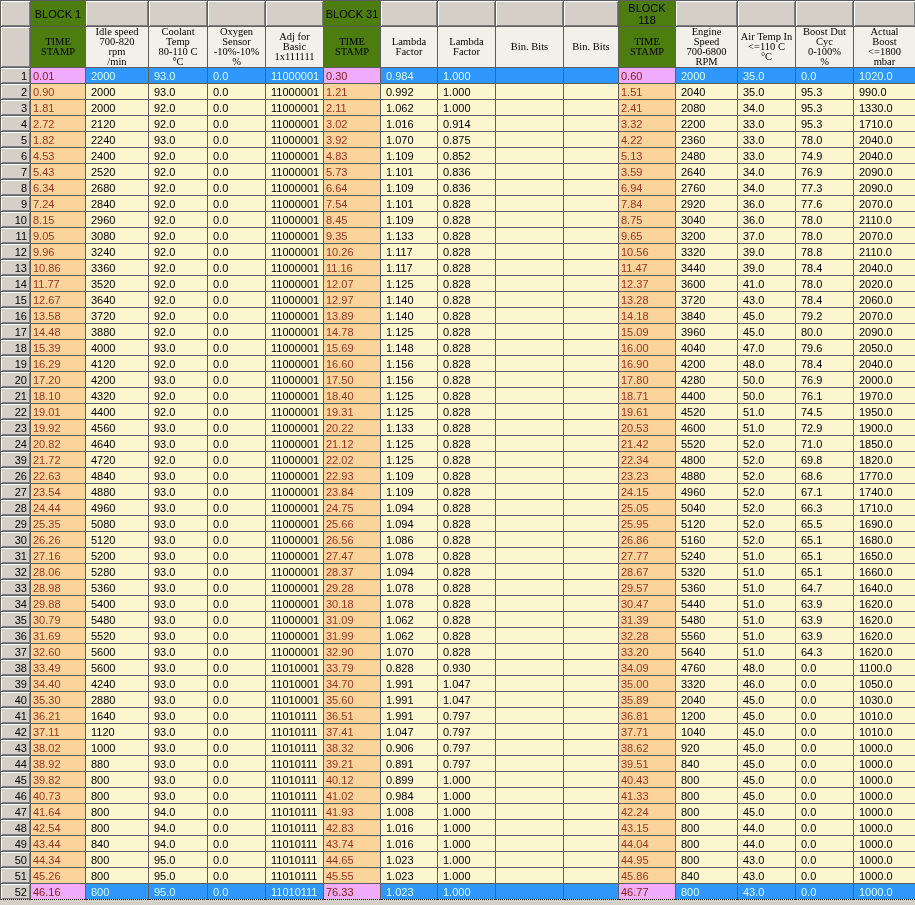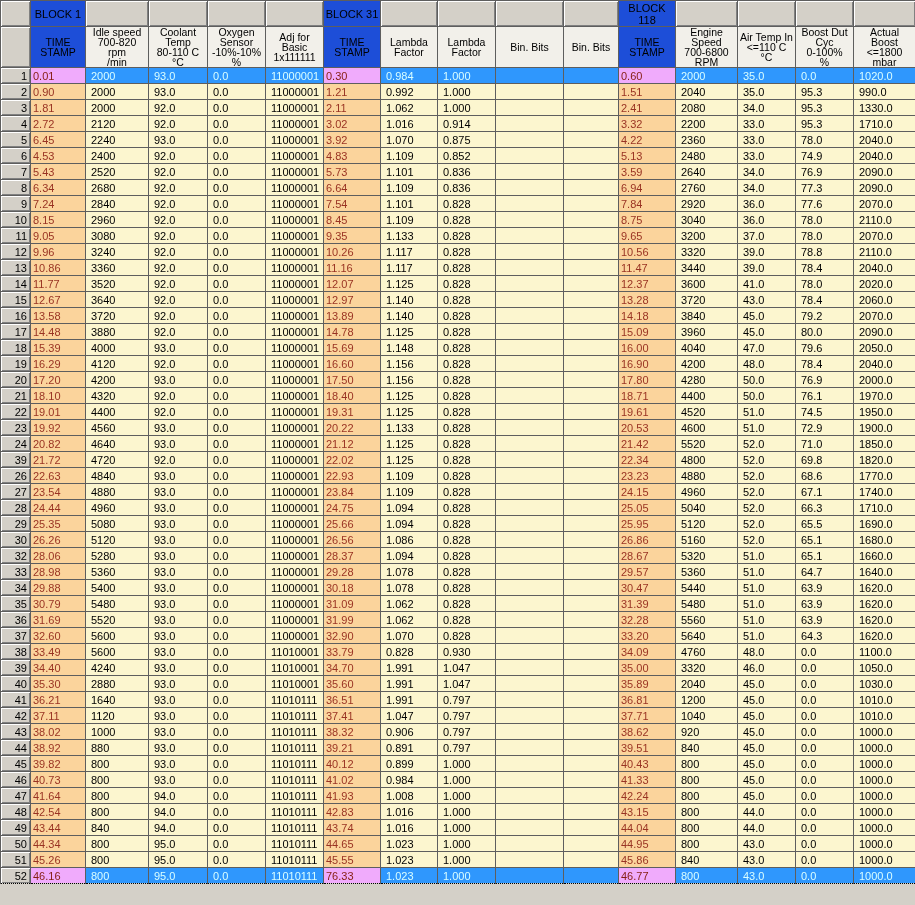--- a/index.html
+++ b/index.html
@@ -6,22 +6,22 @@
   body { width:915px; height:905px; font-family:"Liberation Sans", sans-serif; }
   table { border-collapse:collapse; table-layout:fixed; width:915px; }
   td,th { border:1px solid #5e5e5e; overflow:hidden; padding:0; box-sizing:border-box; }
 
   thead th {
     background:#f2f0ea; color:#000; font-weight:normal;
     font-size:10.5px; line-height:10px; text-align:center; vertical-align:middle;
     white-space:pre-line;
   }
   tr.block-row th { height:26px; font-size:11px; line-height:12px; }
-  tr.title-row th { height:41px; }
-  th.pink { background:#1d4ed8; }
+  tr.title-row th { height:41px;font-family:Liberation Serif, serif; }
+  th.pink { background:#4d7c0f; }
   th.gray { background:#d4d0c8; box-shadow: inset 1px 1px 0 #ffffff, inset -1px -1px 0 #808080; }
 
   tbody td {
     height:16px; font-size:11px; line-height:14px;
     background:#fcf6cf; color:#000; padding-left:5px; white-space:nowrap;
     vertical-align:middle;
   }
   td.rownum {
     background:#d4d0c8; box-shadow: inset 1px 1px 0 #ffffff, inset -1px -1px 0 #808080;
     text-align:right; padding-right:3px; padding-left:0;
@@ -188,21 +188,21 @@
         <td></td>
         <td></td>
         <td class="ts">3.32</td>
         <td>2200</td>
         <td>33.0</td>
         <td>95.3</td>
         <td>1710.0</td>
       </tr>
       <tr>
         <td class="rownum">5</td>
-        <td class="ts">6.45</td>
+        <td class="ts">1.82</td>
         <td>2240</td>
         <td>93.0</td>
         <td>0.0</td>
         <td>11000001</td>
         <td class="ts">3.92</td>
         <td>1.070</td>
         <td>0.875</td>
         <td></td>
         <td></td>
         <td class="ts">4.22</td>
@@ -655,20 +655,38 @@
         <td>0.828</td>
         <td></td>
         <td></td>
         <td class="ts">26.86</td>
         <td>5160</td>
         <td>52.0</td>
         <td>65.1</td>
         <td>1680.0</td>
       </tr>
       <tr>
+        <td class="rownum">31</td>
+        <td class="ts">27.16</td>
+        <td>5200</td>
+        <td>93.0</td>
+        <td>0.0</td>
+        <td>11000001</td>
+        <td class="ts">27.47</td>
+        <td>1.078</td>
+        <td>0.828</td>
+        <td></td>
+        <td></td>
+        <td class="ts">27.77</td>
+        <td>5240</td>
+        <td>51.0</td>
+        <td>65.1</td>
+        <td>1650.0</td>
+      </tr>
+      <tr>
         <td class="rownum">32</td>
         <td class="ts">28.06</td>
         <td>5280</td>
         <td>93.0</td>
         <td>0.0</td>
         <td>11000001</td>
         <td class="ts">28.37</td>
         <td>1.094</td>
         <td>0.828</td>
         <td></td>

